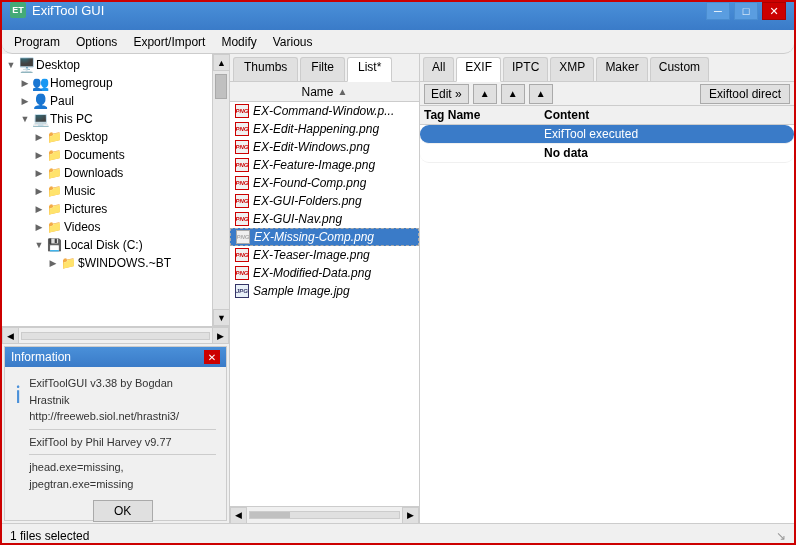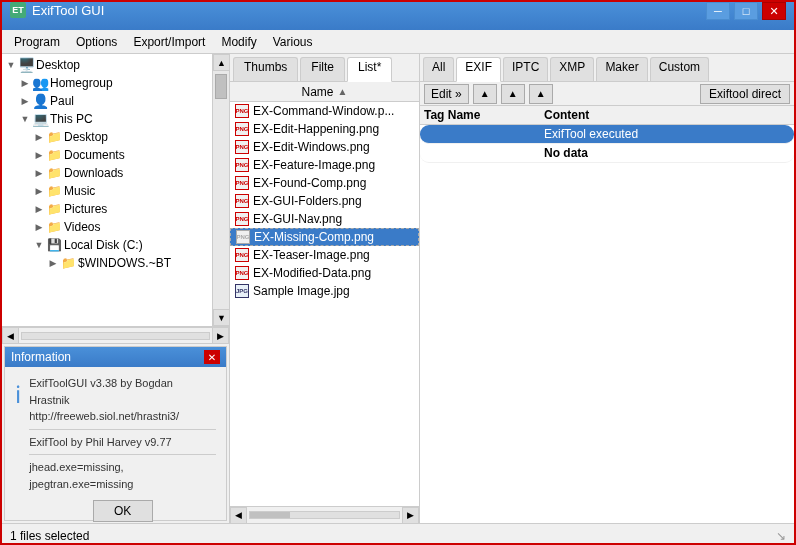--- a/index.html
+++ b/index.html
@@ -26,20 +26,21 @@
     .title-btn.close { background: #c00; border-color: #a00; }
 
     
     .menu-bar {
       background: #f0f0f0;
       height: 24px;
       display: flex;
       align-items: center;
       padding: 0 4px;
       border-bottom: 1px solid #ccc;
+      border-radius: 10px;
     }
     .menu-item {
       padding: 2px 8px;
       cursor: pointer;
       border-radius: 2px;
       height: 20px;
       display: flex;
       align-items: center;
     }
 
@@ -167,20 +168,21 @@
       position: relative;
     }
     .file-item {
       display: flex;
       align-items: center;
       padding: 1px 4px;
       cursor: pointer;
       height: 18px;
       white-space: nowrap;
       overflow: hidden;
+      font-style: italic;
     }
     .file-item.selected { background: #3a7bc8; color: white; }
     .file-icon { width: 16px; height: 16px; margin-right: 3px; display: flex; align-items: center; justify-content: center; }
     .png-icon { width: 14px; height: 14px; background: #f0f0f0; border: 1px solid #c00; display: flex; align-items: center; justify-content: center; font-size: 6px; color: #c00; font-weight: bold; }
     .jpg-icon { width: 14px; height: 14px; background: #e8f0f8; border: 1px solid #336; display: flex; align-items: center; justify-content: center; font-size: 6px; color: #336; font-weight: bold; }
     .file-name { font-size: 12px; overflow: hidden; text-overflow: ellipsis; }
 
     
     .file-list-hscroll {
       height: 17px; background: #f0f0f0; border-top: 1px solid #ccc;

